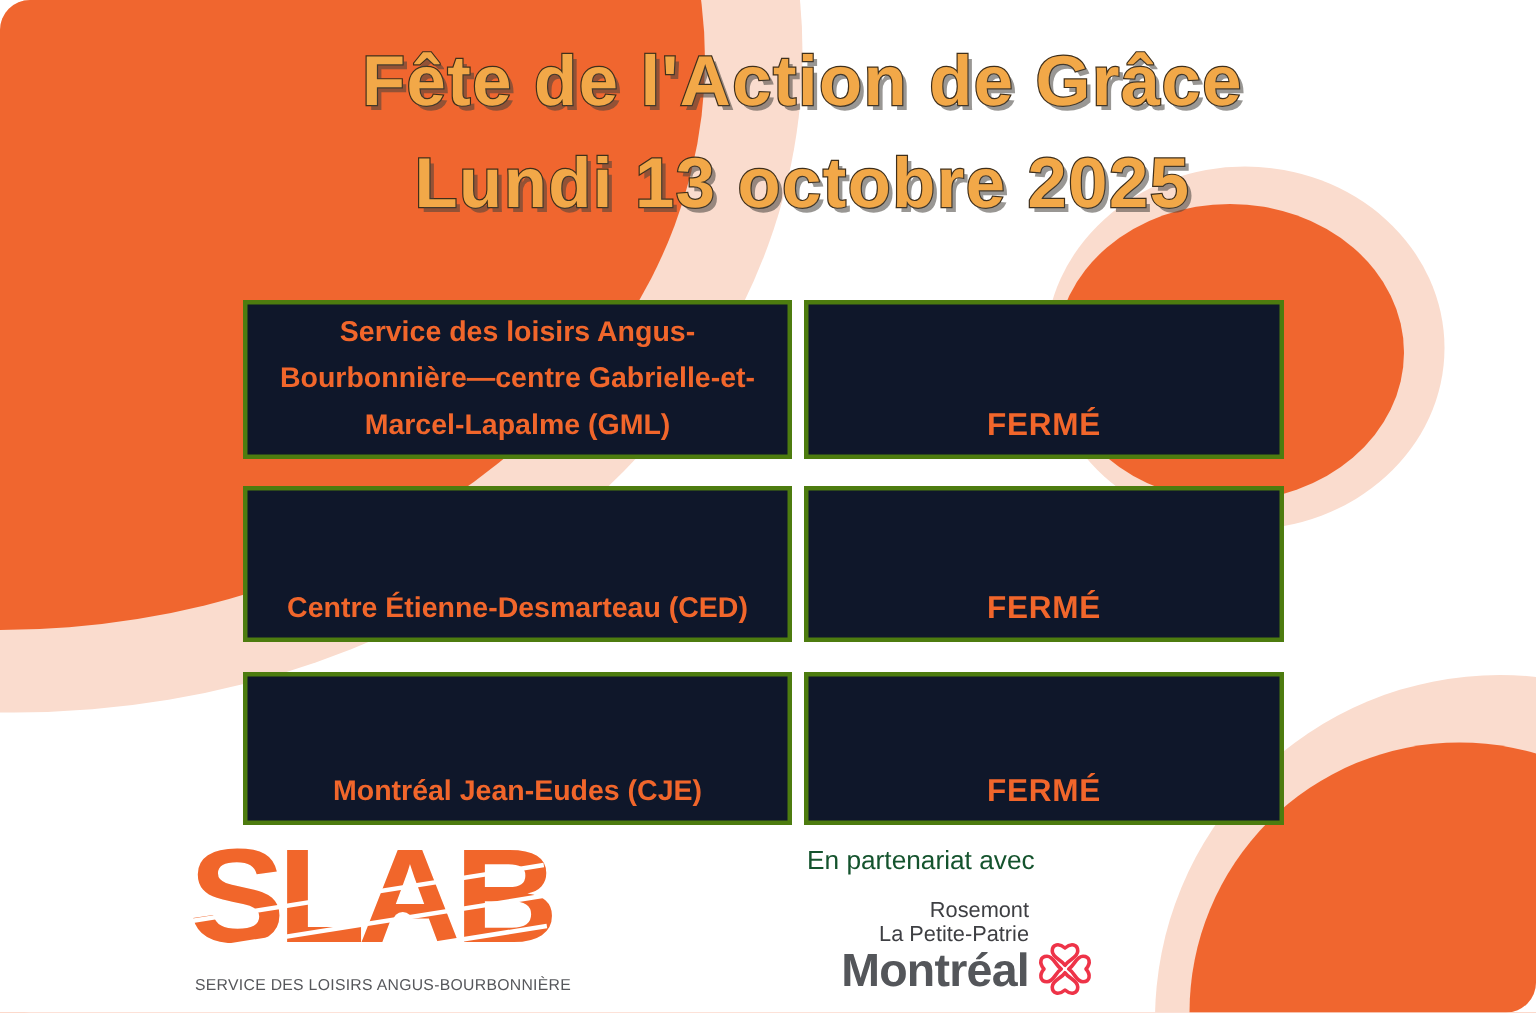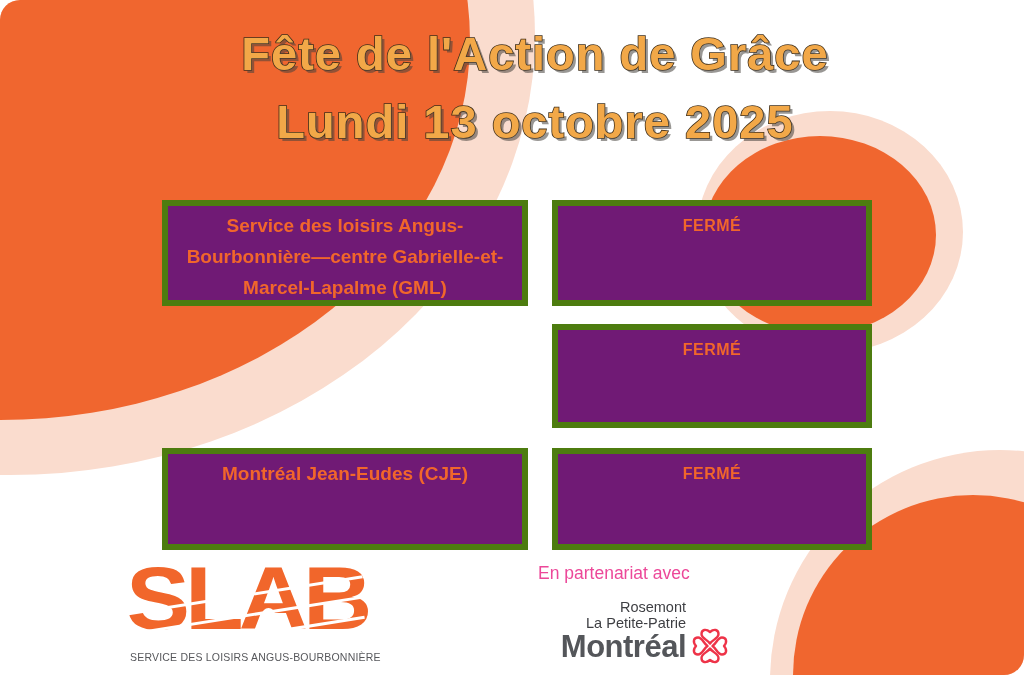--- a/index.html
+++ b/index.html
@@ -36,34 +36,34 @@
     color: #f2a848;
     -webkit-text-stroke: 1.6px #3f2f1b;
     paint-order: stroke fill;
     text-shadow: 3px 3px 0 rgba(70,65,60,0.55);
     line-height: 68px;
   }
 
   
   .card {
     position: absolute;
-    background: #701a75;
-    border: 6px solid #4d7c0f;
+    background: #0f172a;
+    border: 3px solid #4d7c0f;
     display: flex;
-    align-items: flex-start;
+    align-items: flex-end;
     justify-content: center;
     text-align: center;
     color: #f1662b;
     font-weight: bold;
     font-size: 19px;
     line-height: 31px;
     padding: 4px 8px;
   }
   .facility-col { left: 162px; width: 366px; }
-  .status-col   { left: 552px; width: 320px; letter-spacing: 0.5px; font-size: 16px; }
+  .status-col   { left: 536px; width: 320px; letter-spacing: 0.5px; font-size: 21px; }
   .row-1 { top: 200px; height: 106px; }
   .row-2 { top: 324px; height: 104px; }
   .row-3 { top: 448px; height: 102px; }
 
   
   .slab-logo { position: absolute; left: 124px; top: 560px; width: 270px; height: 112px; }
   .slab-word {
     position: absolute; left: 2px; top: -8px;
     font-size: 96px; font-weight: bold;
     letter-spacing: -5px;
@@ -88,21 +88,21 @@
     position: absolute; left: 6px; top: 91px; width: 262px;
     font-size: 10.5px; font-weight: normal;
     letter-spacing: 0.2px;
     color: #56575b;
     white-space: nowrap;
   }
 
   
   .partner-label {
     position: absolute; left: 538px; top: 563px;
-    font-size: 17.5px; color: #ec4899;
+    font-size: 17.5px; color: #14532d;
   }
   .borough-line {
     position: absolute; left: 480px; width: 206px;
     text-align: right;
     font-size: 14.5px; color: #3e3f43;
     line-height: 15px;
   }
   .borough-1 { top: 600px; }
   .borough-2 { top: 616px; }
   .city-wordmark {
@@ -131,20 +131,23 @@
     <div>Lundi 13 octobre 2025</div>
   </div>
 
   <div class="card facility-col row-1">
     <span>Service des loisirs Angus-Bourbonnière—centre Gabrielle-et-Marcel-Lapalme (GML)</span>
   </div>
   <div class="card status-col row-1">
     <span>FERMÉ</span>
   </div>
 
+  <div class="card facility-col row-2">
+    <span>Centre Étienne-Desmarteau (CED)</span>
+  </div>
   <div class="card status-col row-2">
     <span>FERMÉ</span>
   </div>
 
   <div class="card facility-col row-3">
     <span>Montréal Jean-Eudes (CJE)</span>
   </div>
   <div class="card status-col row-3">
     <span>FERMÉ</span>
   </div>

